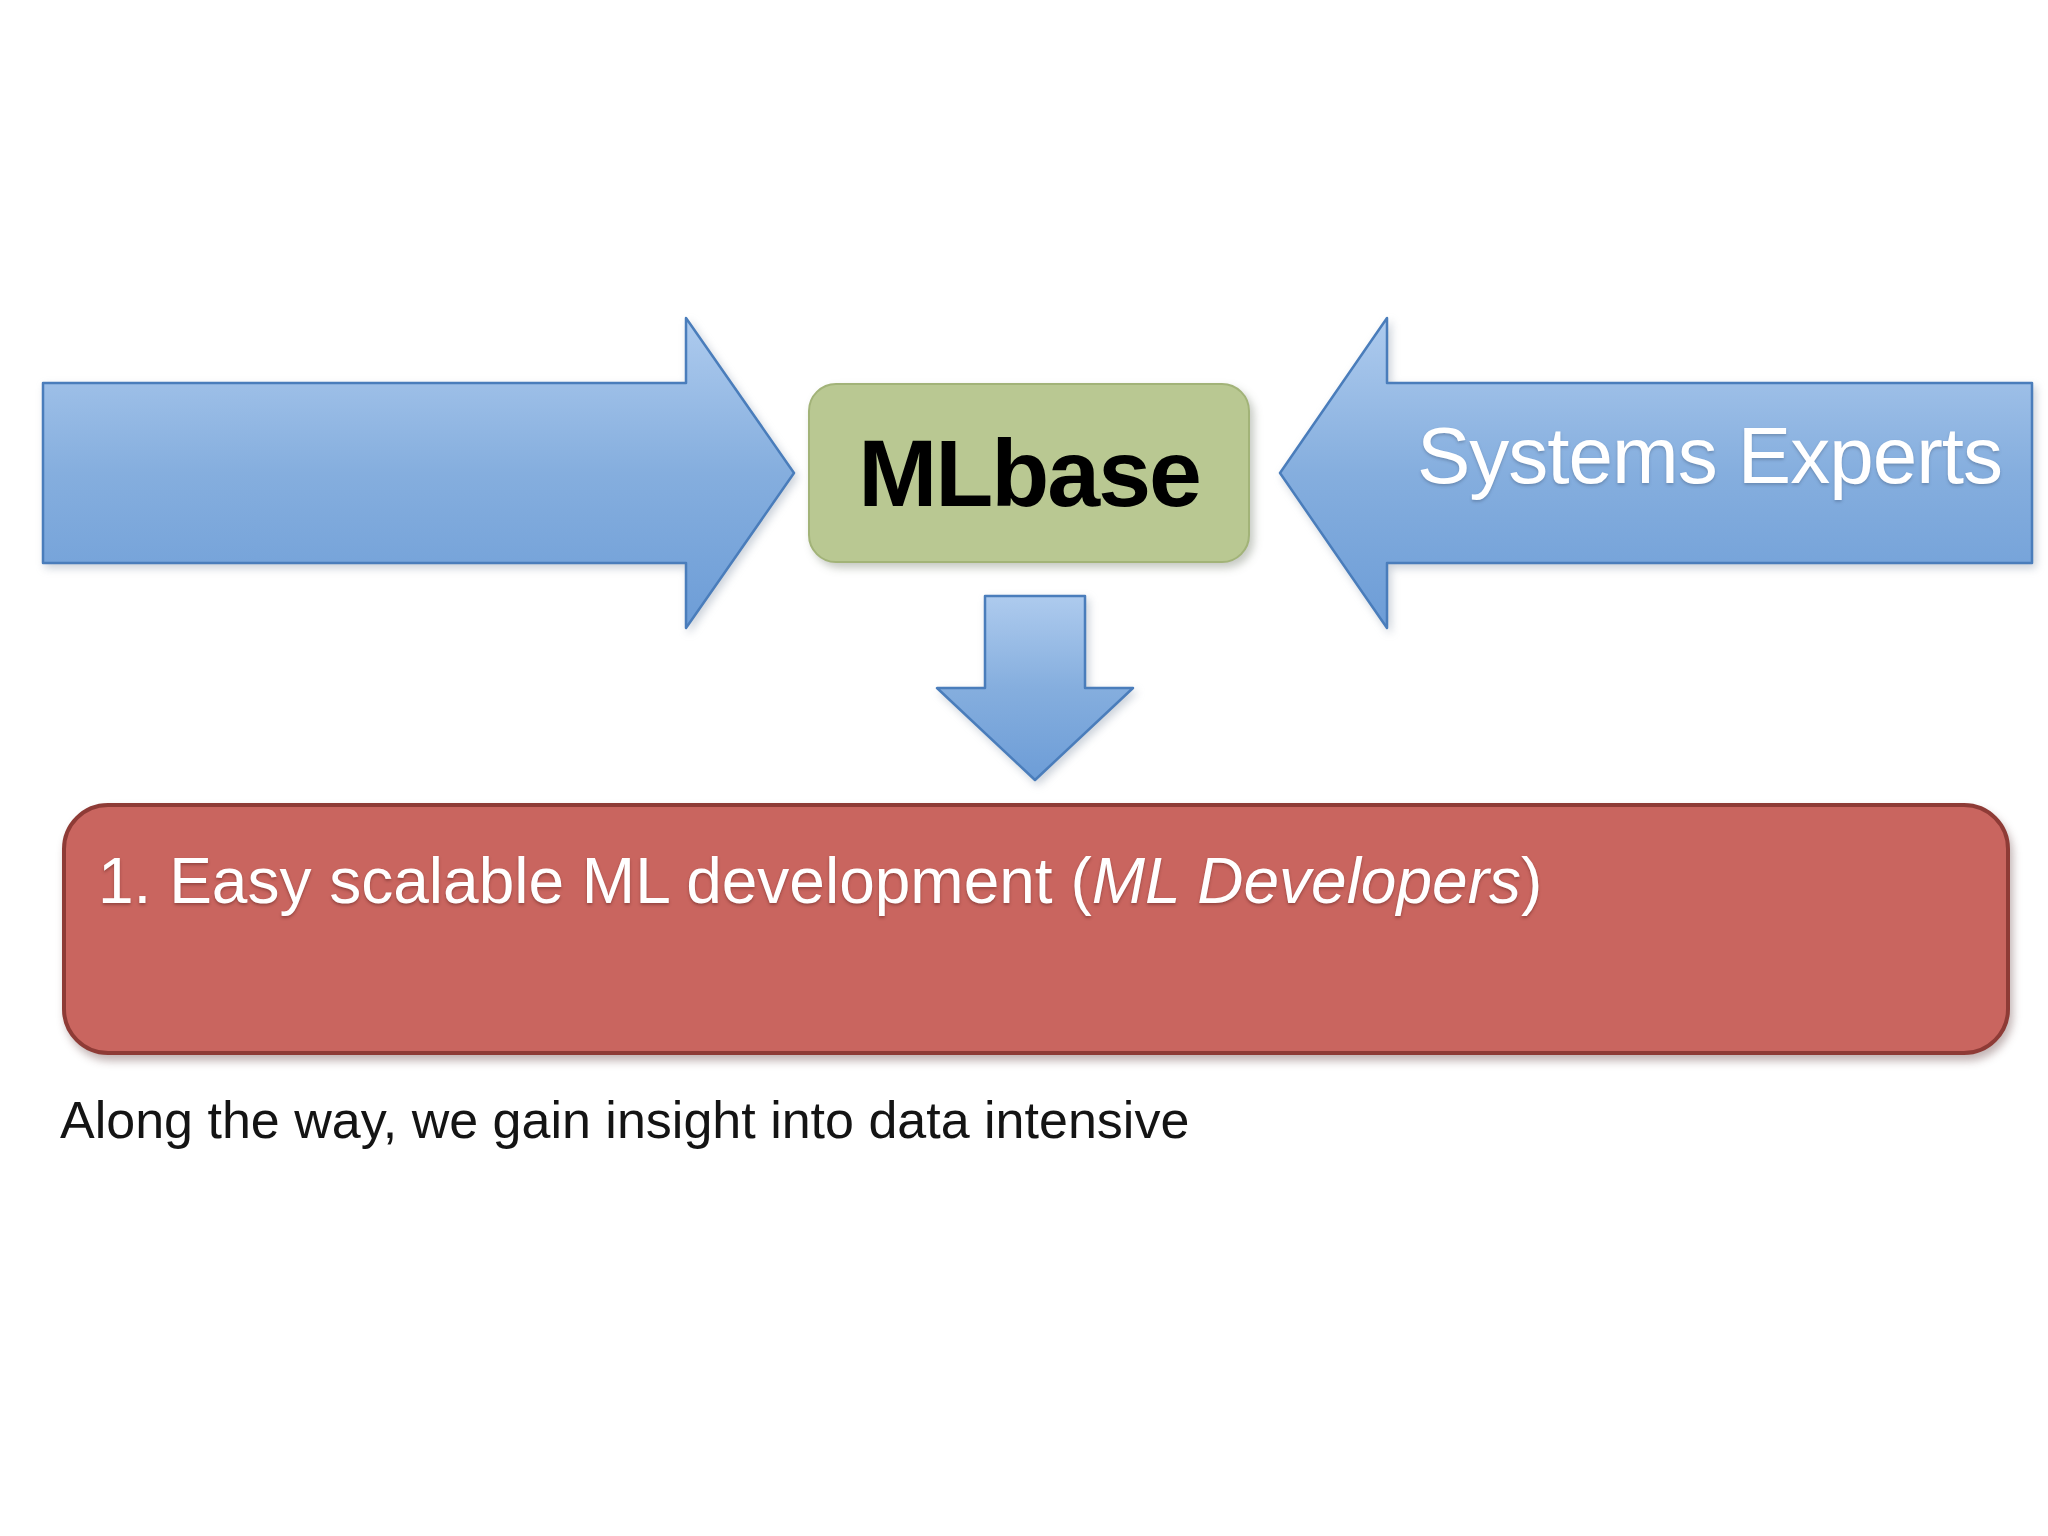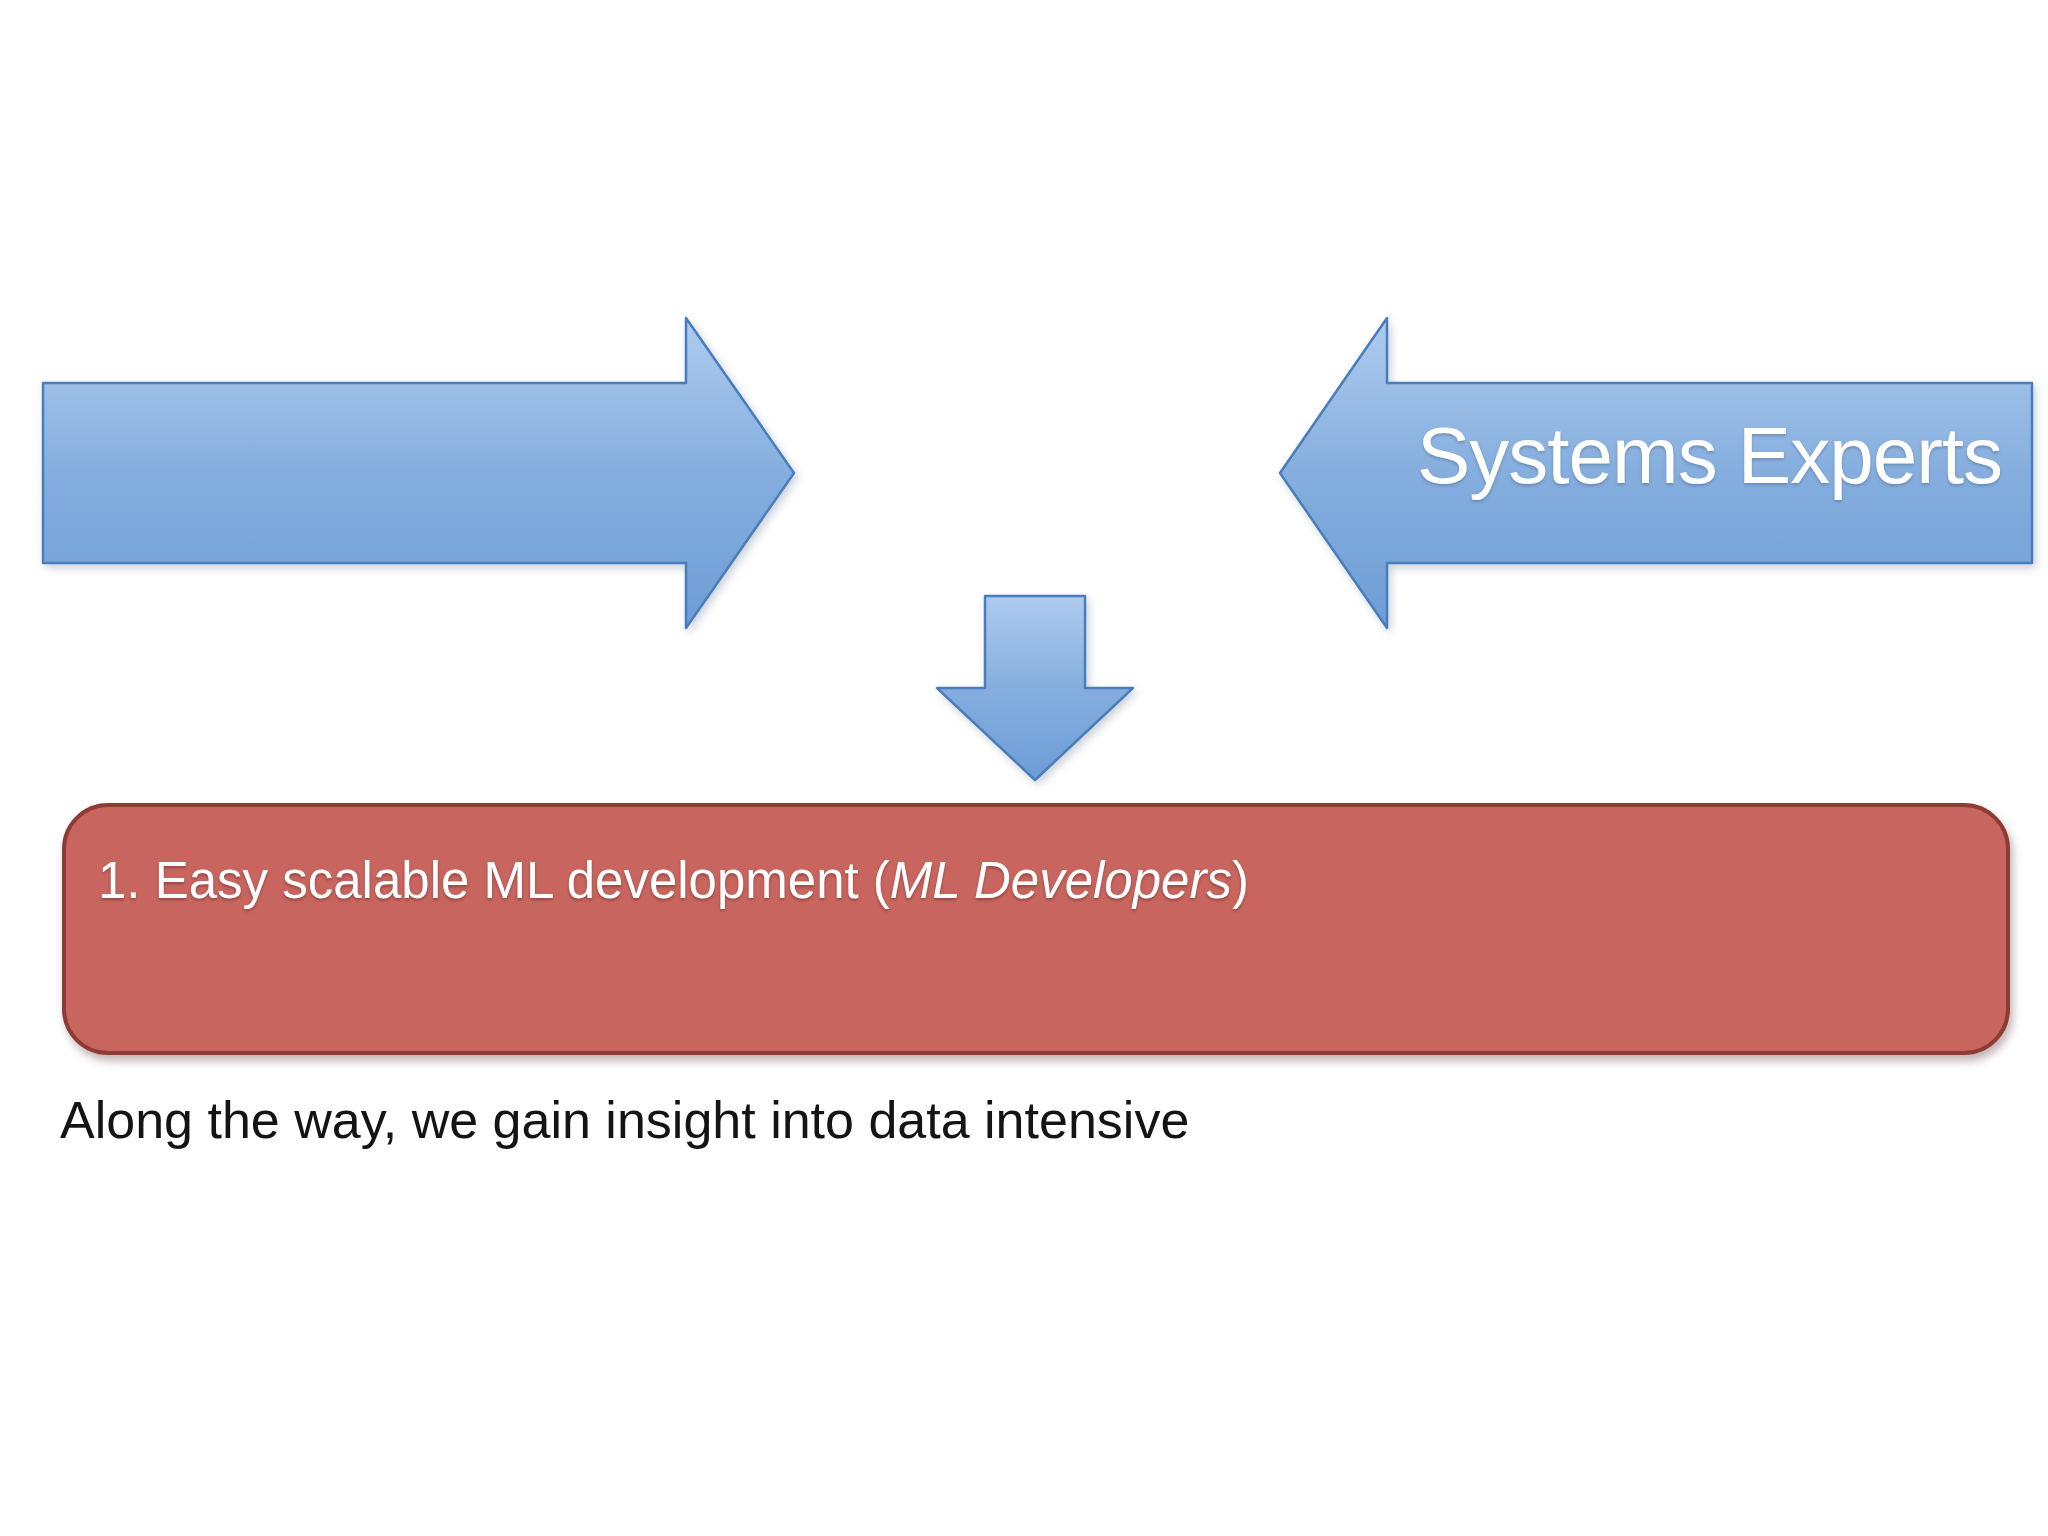--- a/index.html
+++ b/index.html
@@ -44,21 +44,21 @@
   }
   .goals-box{
     position:absolute;left:62px;top:803px;width:1948px;height:252px;
     background:var(--goals_fill,#c9655f);
     border:4px solid var(--goals_border,#8e3b36);
     border-radius:46px;
     box-shadow:3px 6px 9px rgba(80,40,40,.35);
     box-sizing:border-box;
     padding:24px 30px 0 32px;
     color:var(--text_light,#fff);
-    font-size:51px;
+    font-size:64px;
     line-height:100px;
     text-shadow:0 2px 3px rgba(90,35,30,.45);
   }
   .goal-line{white-space:nowrap;}
   .goal-line i{font-style:italic;}
   .footer-text{
     position:absolute;left:60px;top:1068px;width:1950px;
     text-align:left;
     color:var(--text_dark,#141414);
     font-size:52px;
@@ -79,20 +79,23 @@
       </linearGradient>
     </defs>
     <polygon fill="url(#arrowGrad)" points="43,383 686,383 686,318 794,473 686,628 686,563 43,563" stroke="#4a7dbb"></polygon>
     <polygon fill="url(#arrowGrad)" points="2032,383 1387,383 1387,318 1280,473 1387,628 1387,563 2032,563" stroke="#4a7dbb"></polygon>
     <polygon fill="url(#arrowGrad)" points="985,596 1085,596 1085,688 1133,688 1035,780 937,688 985,688" stroke="#4a7dbb"></polygon>
   </svg>
 
 
   <div class="arrow-label label-right">Systems Experts</div>
 
+  <div class="mlbase-box">
+    <span class="title">MLbase</span>
+  </div>
 
   <div class="goals-box">
     <div class="goal-line">
       <span>1. Easy scalable ML development (</span><i>ML Developers</i><span>)</span>
     </div>
   </div>
 
   <div class="footer-text">
     <div>Along the way, we gain insight into data intensive</div>
   </div>

